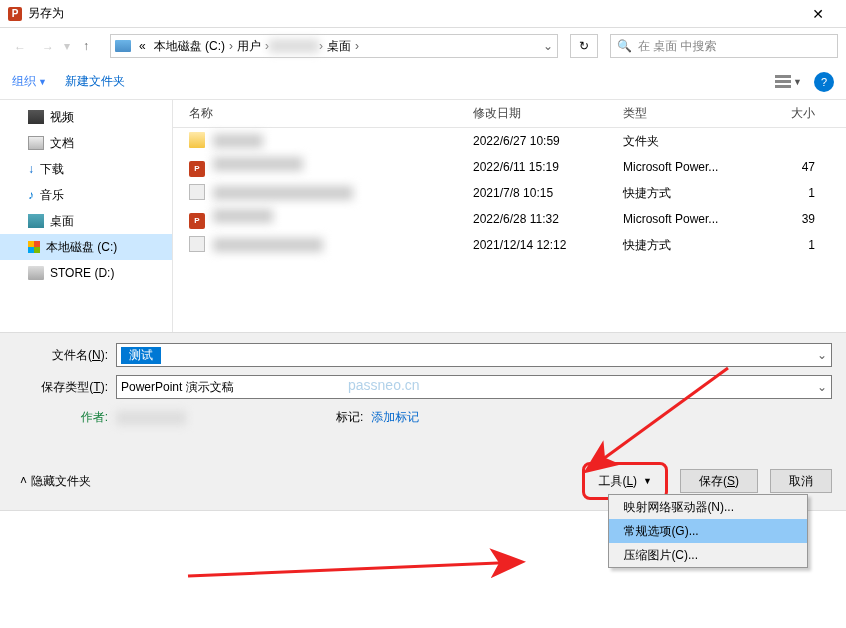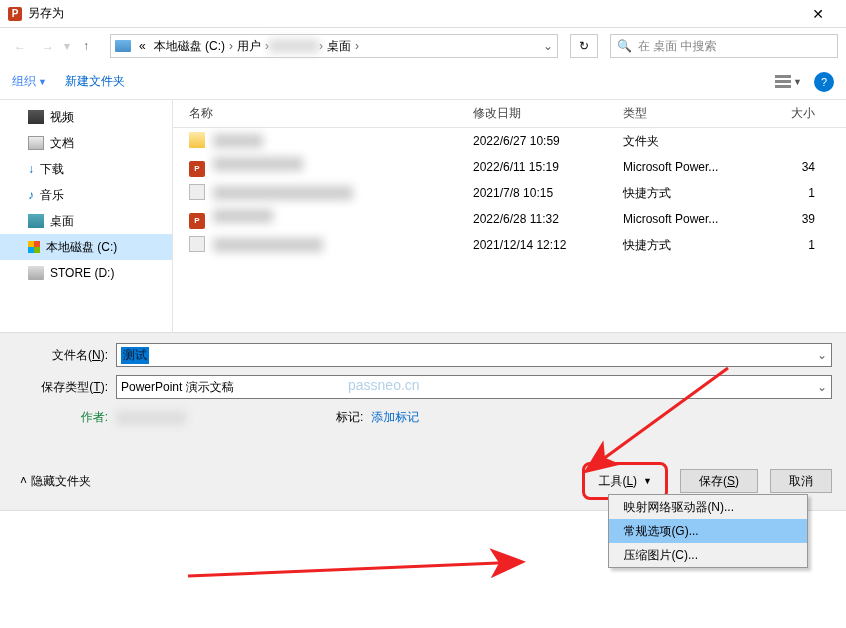--- a/index.html
+++ b/index.html
@@ -50,21 +50,21 @@
     .file-icon { width: 16px; height: 16px; margin-right: 8px; display: inline-flex; align-items: center; justify-content: center; }
     .fic-folder { background: linear-gradient(#ffe9a8,#f5c542); border-radius: 1px; }
     .fic-pp { background: #c43e1c; color: #fff; font-size: 8px; font-weight: bold; border-radius: 2px; }
     .fic-link { background: #eee; border: 1px solid #bbb; }
     .name-blur { filter: blur(5px); background: #ccc; height: 14px; display: inline-block; }
     .bottom { border-top: 1px solid #ddd; padding: 10px 14px 10px 20px; background: #f0f0f0; }
     .field-row { display: flex; align-items: center; margin-bottom: 8px; }
     .field-label { width: 96px; text-align: right; padding-right: 8px; }
     .underline { text-decoration: underline; }
     .field-input { flex: 1; height: 24px; border: 1px solid #7a7a7a; background: #fff; display: flex; align-items: center; padding: 0 4px; position: relative; }
-    .selected-text { background: #0078d4; color: #0f172a; padding: 0 2px; text-align: right; }
+    .selected-text { background: #0078d4; color: #ffffff; padding: 0 8px; text-align: right; }
     .drop-arrow { margin-left: auto; color: #666; }
     .meta-row { display: flex; align-items: center; margin: 10px 0 12px 0; }
     .meta-label { width: 96px; text-align: right; padding-right: 8px; color: #15803d; }
     .meta-blur { filter: blur(4px); background: #ddd; width: 70px; height: 14px; }
     .btn-row { display: flex; align-items: center; gap: 12px; }
     .hide-toggle { display: flex; align-items: center; gap: 4px; cursor: pointer; }
     .spacer { flex: 1; }
     .btn { height: 24px; padding: 0 18px; border: 1px solid #adadad; background: #e1e1e1; cursor: pointer; display: flex; align-items: center; gap: 4px; }
     .tools-wrap { position: relative; }
     .tools-btn { height: 26px; display: flex; align-items: center; gap: 6px; padding: 0 10px; cursor: pointer; }
@@ -170,21 +170,21 @@
     <div class="fl-row">
       <div class="col-name"><span class="file-icon fic-folder"></span><span class="name-blur" style="width:50px"></span></div>
       <div class="col-date">2022/6/27 10:59</div>
         <div class="col-type">文件夹</div>
         <div class="col-size"></div>
     </div>
     <div class="fl-row">
       <div class="col-name"><span class="file-icon fic-pp">P</span><span class="name-blur" style="width:90px"></span></div>
       <div class="col-date">2022/6/11 15:19</div>
         <div class="col-type">Microsoft Power...</div>
-        <div class="col-size">34</div>
+        <div class="col-size">47</div>
     </div>
     <div class="fl-row">
       <div class="col-name"><span class="file-icon fic-link"></span><span class="name-blur" style="width:140px"></span></div>
       <div class="col-date">2021/7/8 10:15</div>
         <div class="col-type">快捷方式</div>
         <div class="col-size">1</div>
     </div>
     <div class="fl-row">
       <div class="col-name"><span class="file-icon fic-pp">P</span><span class="name-blur" style="width:60px"></span></div>
       <div class="col-date">2022/6/28 11:32</div>

